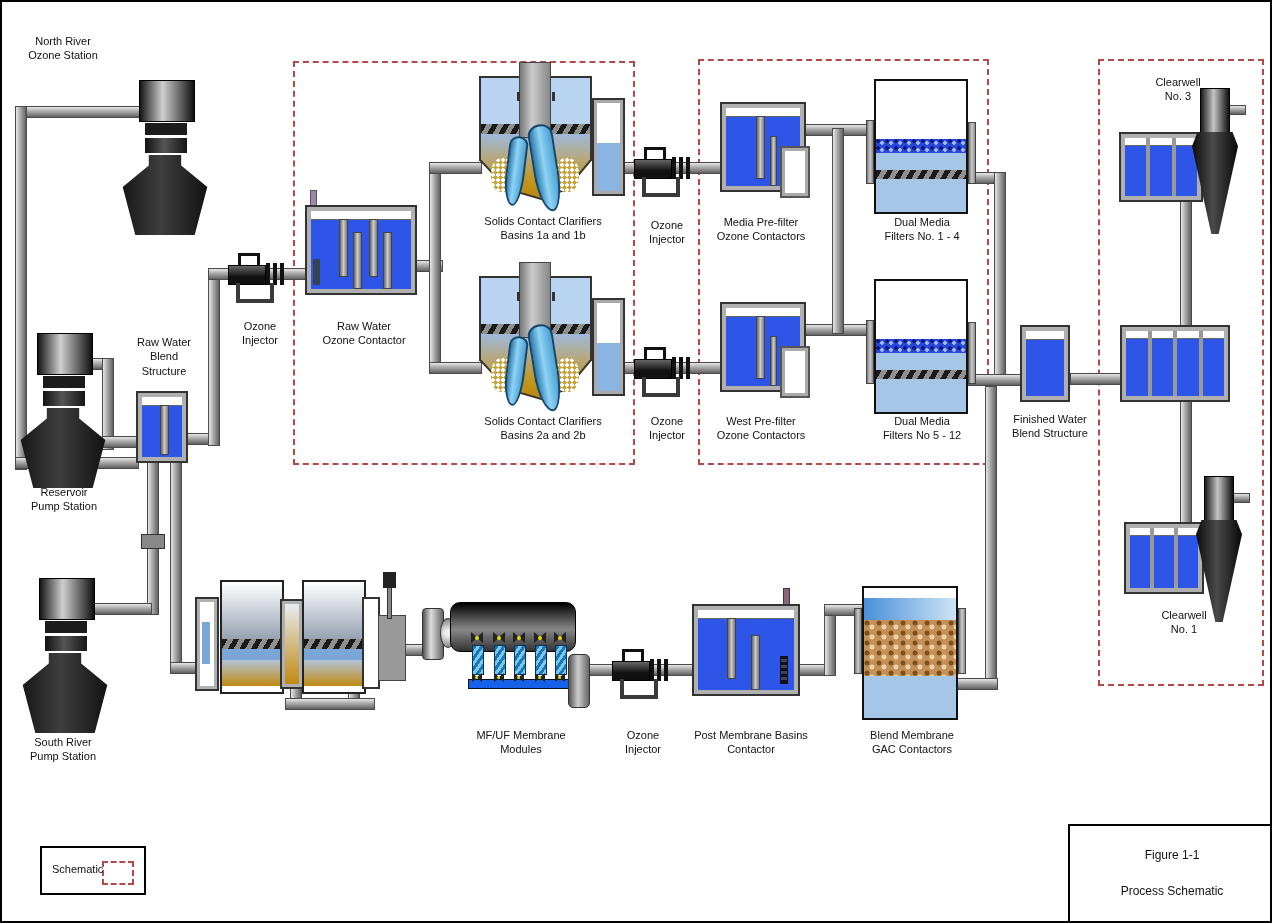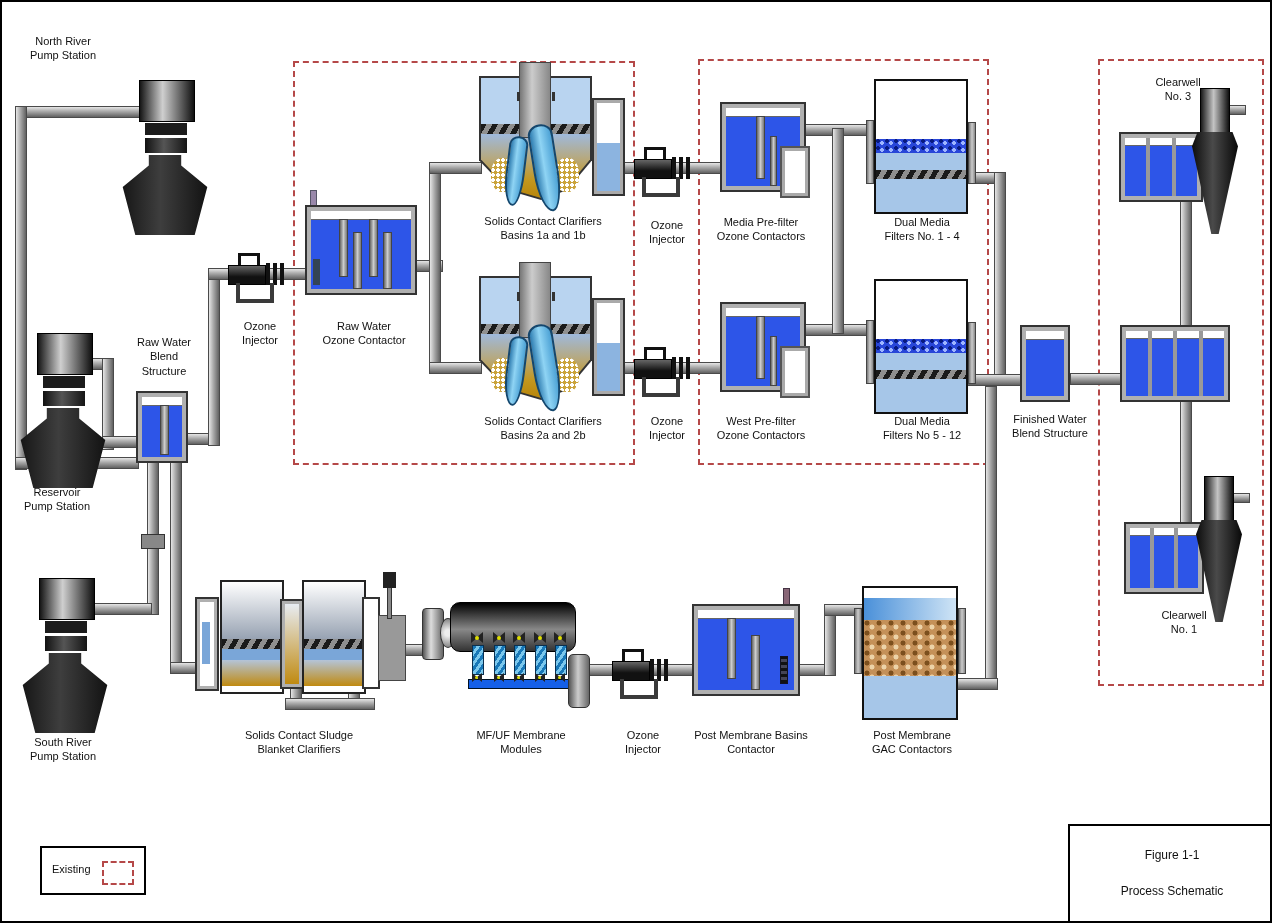--- a/index.html
+++ b/index.html
@@ -444,22 +444,22 @@
   <div class="abs" style="left:852px;top:606px;width:8px;height:66px;background:linear-gradient(90deg,#777,#ccc 50%,#888);border:1px solid #444;z-index:2"></div>
   <div class="abs" style="left:956px;top:606px;width:8px;height:66px;background:linear-gradient(90deg,#777,#ccc 50%,#888);border:1px solid #444;z-index:2"></div>
   <div class="eq" style="left:860px;top:584px;width:96px;height:134px;border:2px solid #111;background:#fff">
     <div class="band" style="height:10px;background:#fff"></div>
     <div class="band" style="height:22px;background:linear-gradient(90deg,#4a90d9,#cfe4f5)"></div>
     <div class="band speck-brown" style="height:56px"></div>
     <div class="band lightblue" style="height:42px"></div>
   </div>
 
   <div class="lbl" style="left:6px;top:32px;width:110px">North River
-Pump Station</div>
-  <div class="lbl" style="left:0px;top:483px;width:110px">Reservoir
+Ozone Station</div>
+  <div class="lbl" style="left:7px;top:483px;width:110px">Reservoir
 Pump Station</div>
   <div class="lbl" style="left:6px;top:733px;width:110px">South River
 Pump Station</div>
   <div class="lbl" style="left:112px;top:333px;width:100px">Raw Water
 Blend
 Structure</div>
   <div class="lbl" style="left:226px;top:317px;width:64px">Ozone
 Injector</div>
   <div class="lbl" style="left:298px;top:317px;width:128px">Raw Water
 Ozone Contactor</div>
@@ -478,33 +478,31 @@
   <div class="lbl" style="left:698px;top:412px;width:122px">West Pre-filter
 Ozone Contactors</div>
   <div class="lbl" style="left:856px;top:412px;width:128px">Dual Media
 Filters No 5 - 12</div>
   <div class="lbl" style="left:998px;top:410px;width:100px">Finished Water
 Blend Structure</div>
   <div class="lbl" style="left:1140px;top:73px;width:72px">Clearwell
 No. 3</div>
   <div class="lbl" style="left:1146px;top:606px;width:72px">Clearwell
 No. 1</div>
-  <div class="lbl" style="left:203px;top:726px;width:188px">Solids Contact Sludge
-Blanket Clarifiers</div>
   <div class="lbl" style="left:447px;top:726px;width:144px">MF/UF Membrane
 Modules</div>
   <div class="lbl" style="left:608px;top:726px;width:66px">Ozone
 Injector</div>
   <div class="lbl" style="left:676px;top:726px;width:146px">Post Membrane Basins
 Contactor</div>
-  <div class="lbl" style="left:846px;top:726px;width:128px">Post Membrane
+  <div class="lbl" style="left:846px;top:726px;width:128px">Blend Membrane
 GAC Contactors</div>
 
   <div class="legend-box">
-    <div class="lbl" style="left:10px;top:14px;width:46px;text-align:left">Existing</div>
+    <div class="lbl" style="left:10px;top:14px;width:46px;text-align:left">Schematic</div>
     <div class="dash-mini"></div>
   </div>
   <div class="titleblock">
     <div class="t" style="top:22px">Figure 1-1</div>
     <div class="t" style="top:58px">Process Schematic</div>
   </div>
 
 </div>
 
 </body></html>

